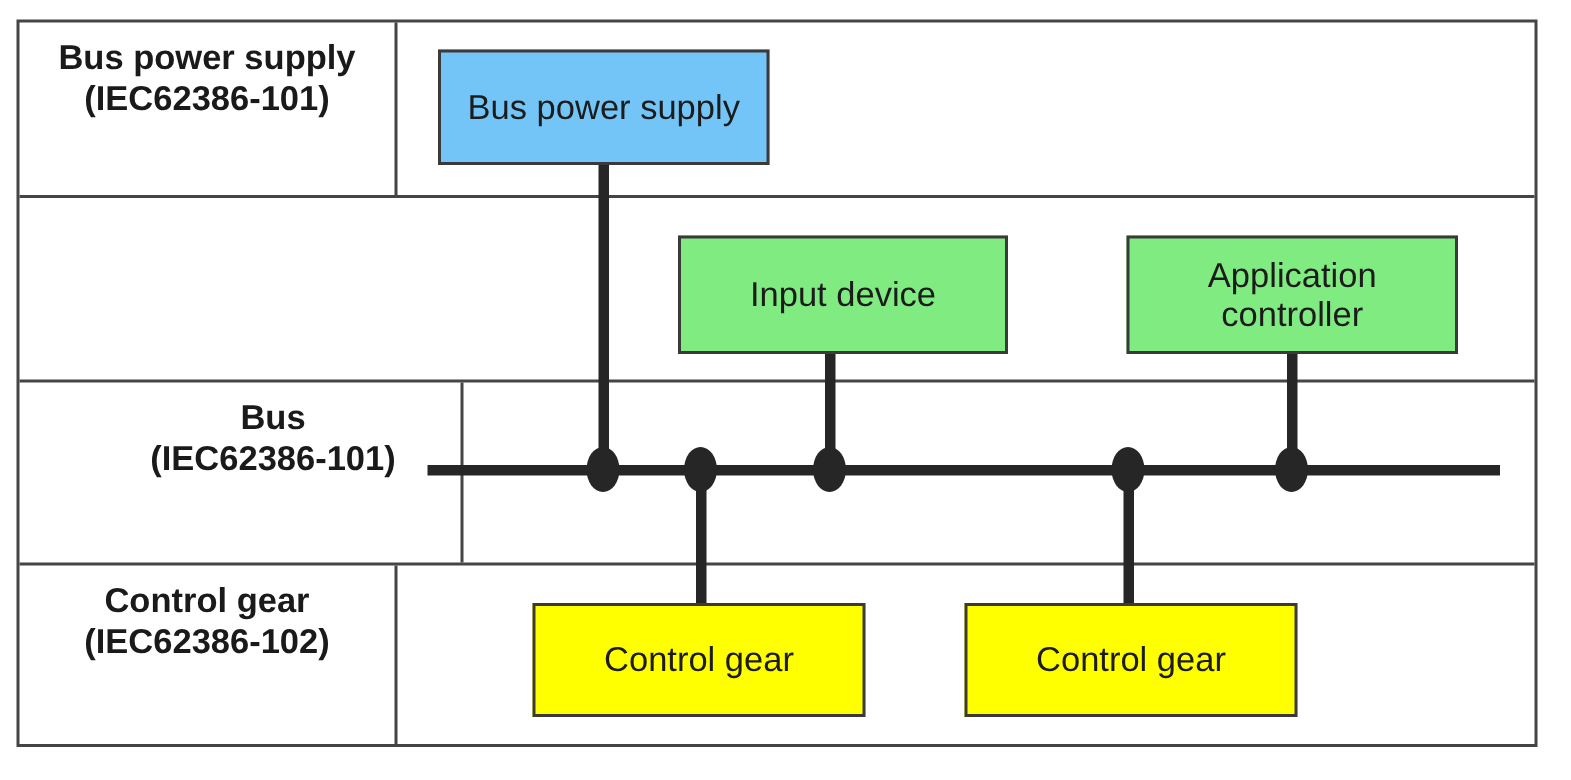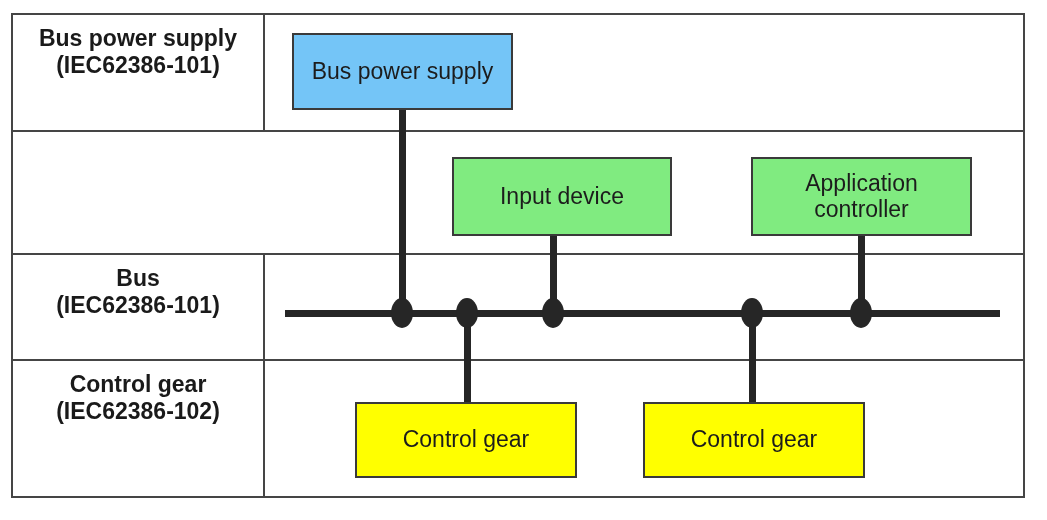--- a/index.html
+++ b/index.html
@@ -28,21 +28,21 @@
     display: flex;
     flex-direction: column;
   }
   .grid-row {
     box-sizing: border-box;
     border-bottom: 2px solid #454545;
     display: flex;
   }
   .grid-row.r1 { height: 117px; }
   .grid-row.r2 { height: 123px; }
-  .grid-row.r3 { height: 106px; }
+  .grid-row.r3 { height: 122px; padding-left: 44px; }
   .grid-row.r4 { flex: 1; border-bottom: none; }
   .label-cell {
     width: 252px;
     box-sizing: border-box;
     border-right: 2px solid #454545;
     display: flex;
     justify-content: center;
     align-items: flex-start;
     padding-top: 10px;
     text-align: center;

